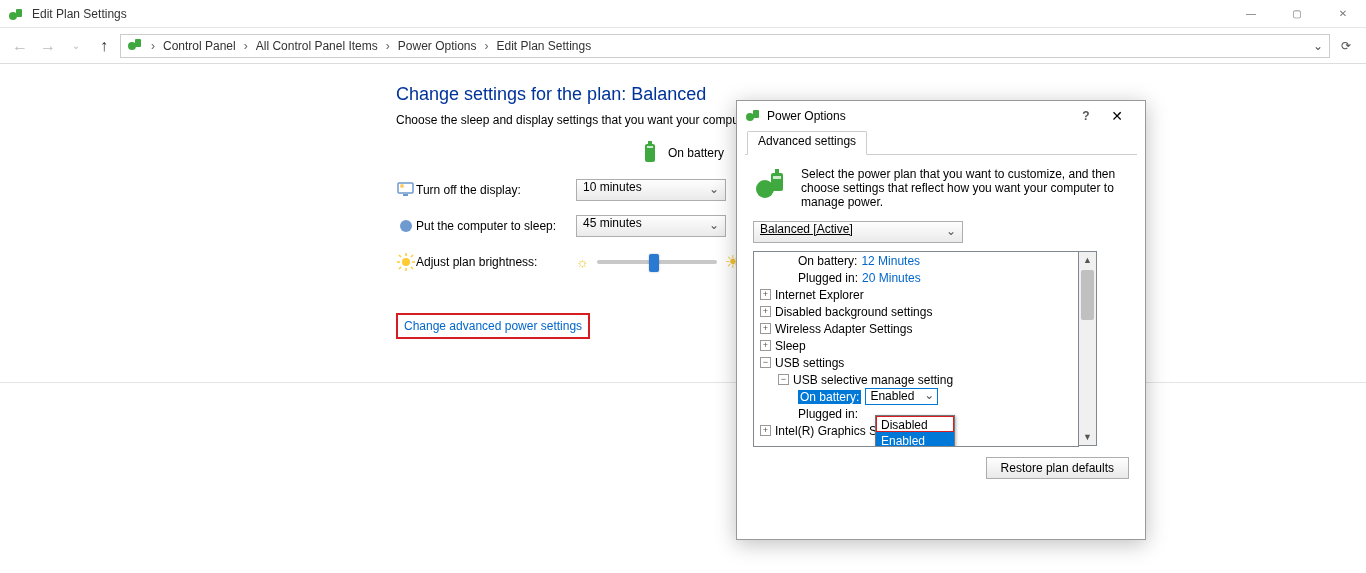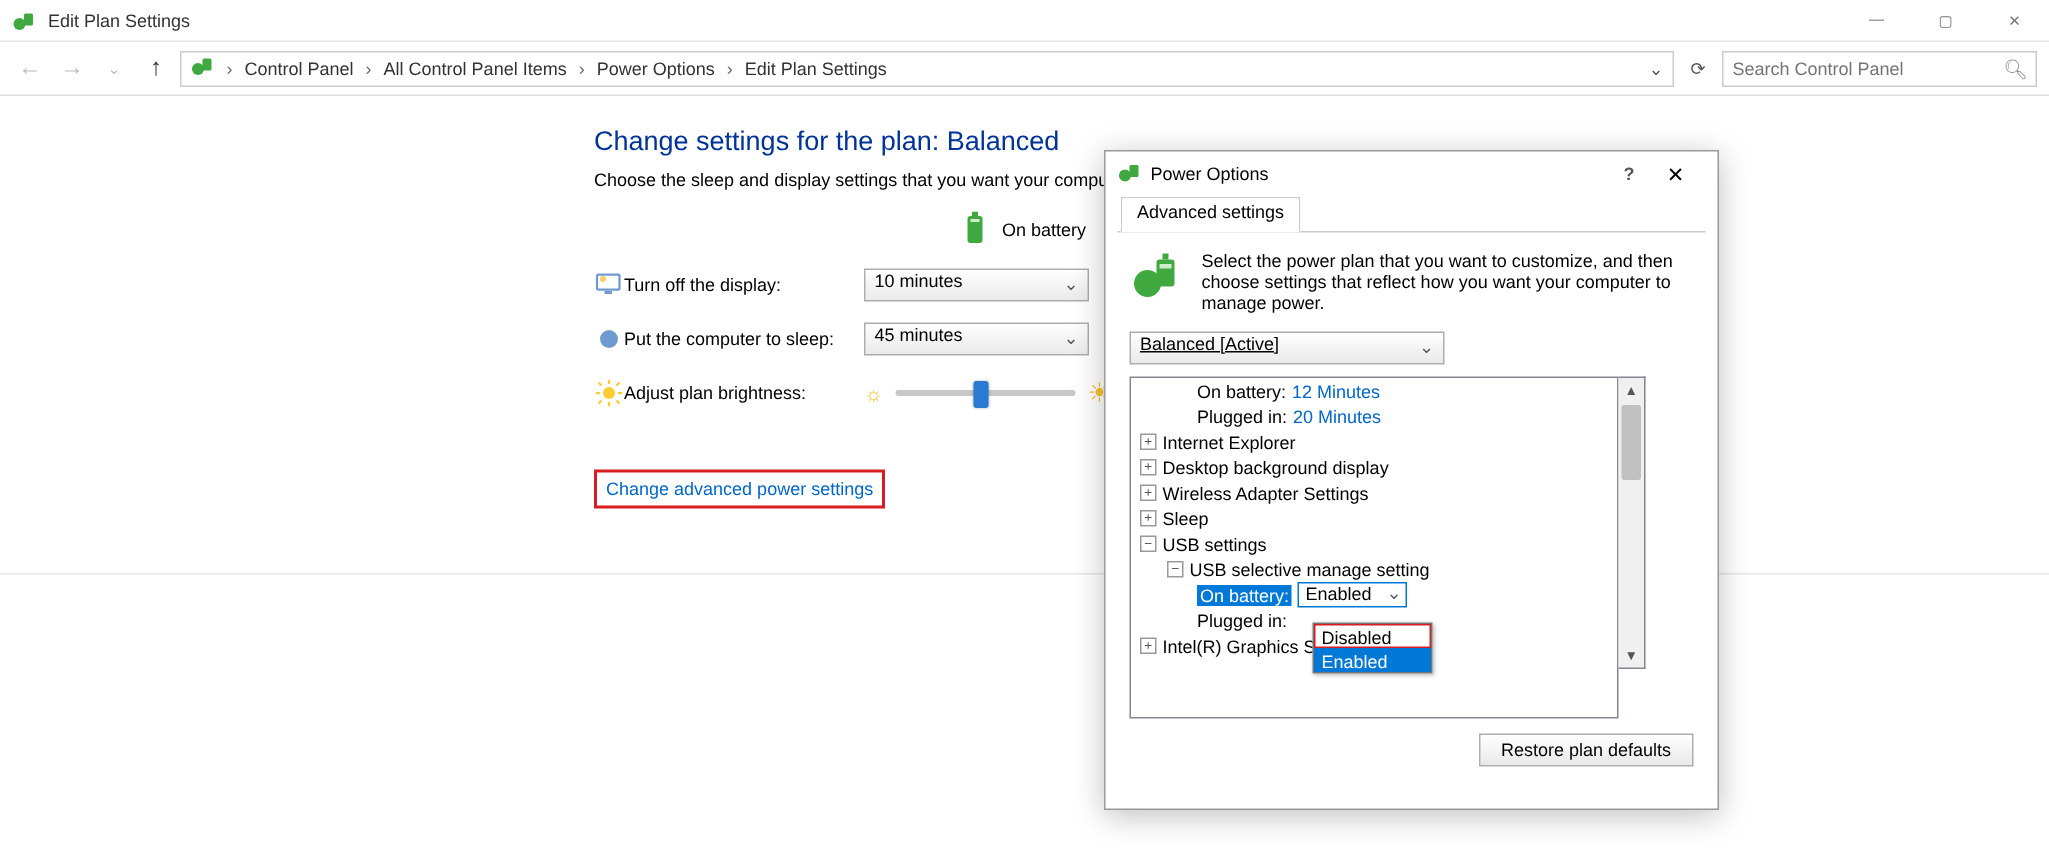--- a/index.html
+++ b/index.html
@@ -52,21 +52,21 @@
   .dlg-title .help { font-size:12px; color:#555; width:22px; text-align:center; font-weight:bold; }
   .dlg-title .close { width:40px; height:24px; display:flex; align-items:center; justify-content:center; font-size:14px; }
   .tabs { height:24px; border-bottom:1px solid #ccc; display:flex; padding-left:2px; margin:0 8px; }
   .tab { border:1px solid #ccc; border-bottom:1px solid #fff; background:#fff; padding:2px 10px 0; font-size:12px; margin-bottom:-1px; border-radius:2px 2px 0 0; }
   .dlg-body { padding:12px 16px 8px; }
   .dlg-desc { display:flex; gap:12px; align-items:flex-start; margin-bottom:12px; }
   .powericon { width:36px; height:36px; flex-shrink:0; }
   .plan-select { width:210px; height:22px; border:1px solid #adadad; background:linear-gradient(#fefefe,#eaeaea); padding:0 20px 0 6px; font-size:12px; position:relative; margin-bottom:8px;text-decoration:underline; }
   .plan-select::after { content:"⌄"; position:absolute; right:6px; top:2px; color:#555; }
   .tree-wrap { display:flex; }
-  .tree { border:1px solid #828790; width:326px; height:228px; overflow:hidden; font-size:12px; position:relative; }
+  .tree { border:1px solid #828790; width:326px; height:196px; overflow:hidden; font-size:12px; position:relative; }
   .tree-scroll { width:18px; height:195px; border:1px solid #828790; border-left:none; background:#f0f0f0; position:relative; }
   .tree-scroll .arrow { height:16px; display:flex; align-items:center; justify-content:center; color:#555; font-size:9px; }
   .tree-scroll .thumb { position:absolute; top:18px; left:2px; right:2px; height:50px; background:#c0c0c0; border-radius:2px; }
   .tree-row { display:flex; align-items:center; height:17px; white-space:nowrap; padding-left:6px; }
   .tree-row.lvl0 { padding-left:6px; }
   .tree-row.lvl1 { padding-left:24px; }
   .tree-row.lvl2 { padding-left:44px; }
   .expander { width:11px; height:11px; border:1px solid #999; display:inline-flex; align-items:center; justify-content:center; font-size:9px; line-height:1; margin-right:4px; background:#fff; color:#555; }
   .v-blue { color:#0066cc; margin-left:4px; }
   .sel-label { background:#0078d7; color:#fff; padding:0 2px; }
@@ -122,24 +122,20 @@
     <span class="crumb">All Control Panel Items</span>
     <span class="sep">›</span>
     <span class="crumb">Power Options</span>
     <span class="sep">›</span>
     <span class="crumb">Edit Plan Settings</span>
     <span class="addrbar-right">
       <span>⌄</span>
     </span>
   </div>
   <div class="refresh">⟳</div>
-  <div class="search-wrap">
-    <input class="searchbox" placeholder="Search Control Panel" style="">
-    <span class="mag">🔍︎</span>
-  </div>
 </div>
 
 <div class="content">
   <div class="heading">Change settings for the plan: Balanced</div>
   <div class="subtext">Choose the sleep and display settings that you want your computer to use.</div>
 
   <div class="colhdr">
     <span class="batt-icon">
       <svg width="20" height="24">
           <rect x="5" y="3" width="10" height="18" rx="2" fill="#3fa93f"></rect>
@@ -250,21 +246,21 @@
       <div class="tree-row lvl2">
         <span>Plugged in:</span>
             <span class="v-blue">20 Minutes</span>
       </div>
       <div class="tree-row lvl0">
             <span class="expander">+</span>
             <span>Internet Explorer</span>
           </div>
       <div class="tree-row lvl0">
             <span class="expander">+</span>
-            <span>Desktop background display</span>
+            <span>Disabled background settings</span>
           </div>
       <div class="tree-row lvl0">
             <span class="expander">+</span>
             <span>Wireless Adapter Settings</span>
           </div>
       <div class="tree-row lvl0">
             <span class="expander">+</span>
             <span>Sleep</span>
           </div>
       <div class="tree-row lvl0">

